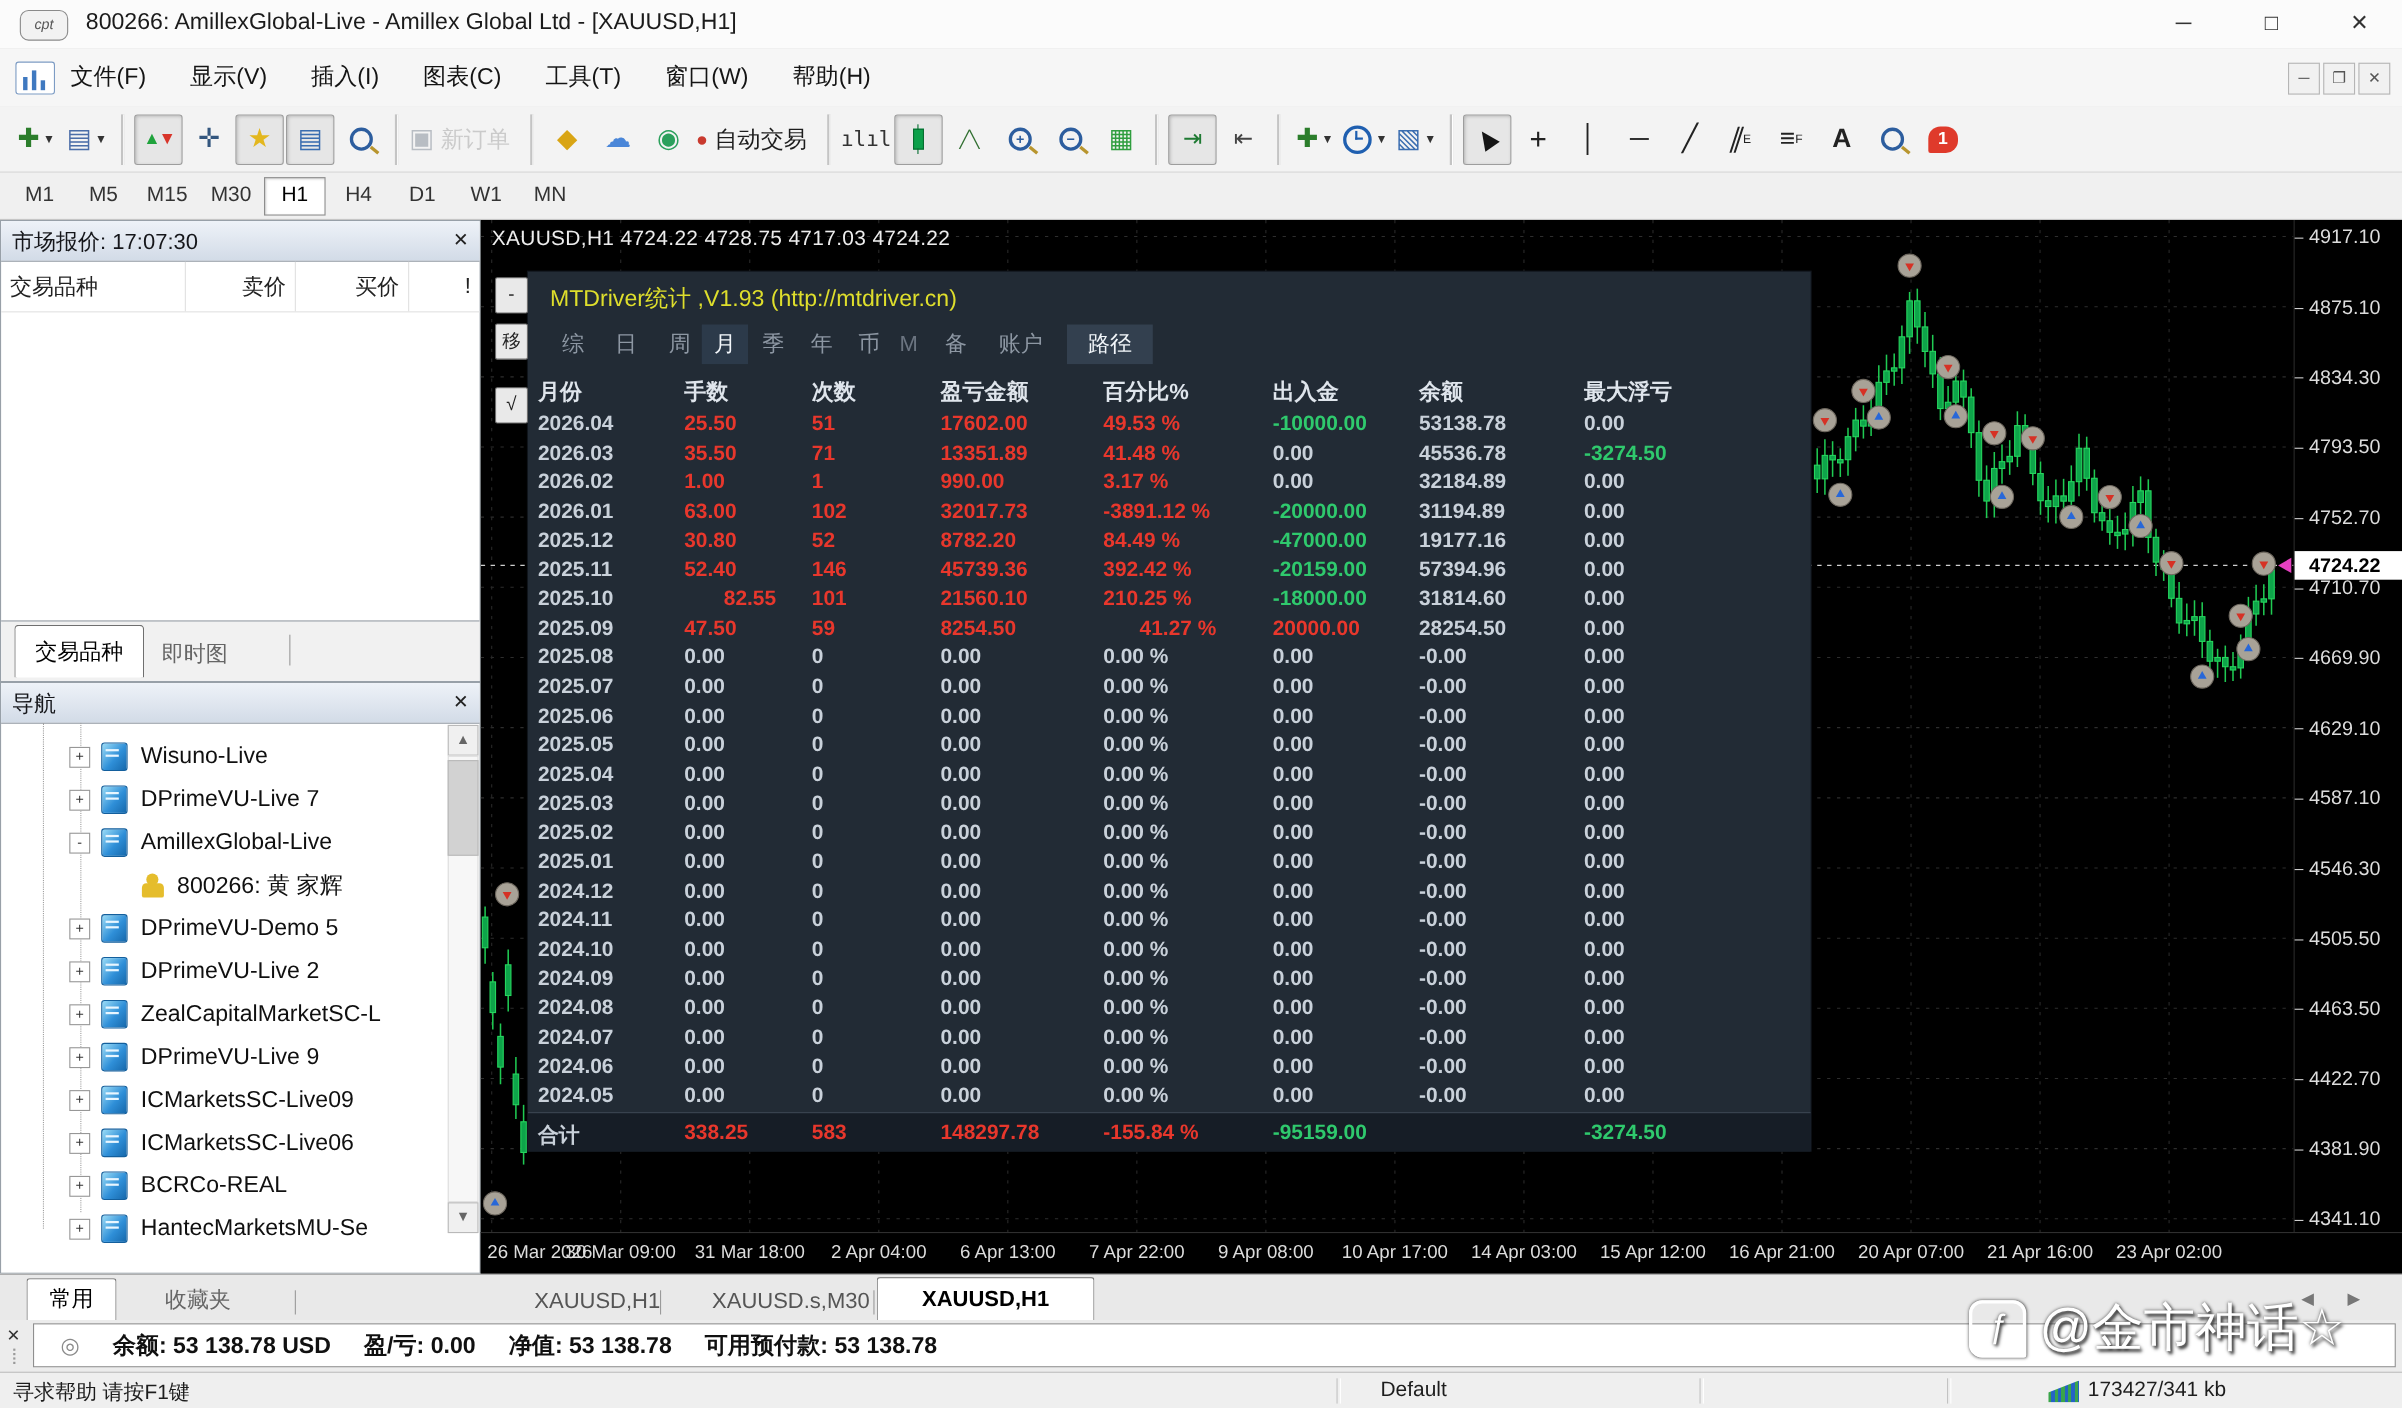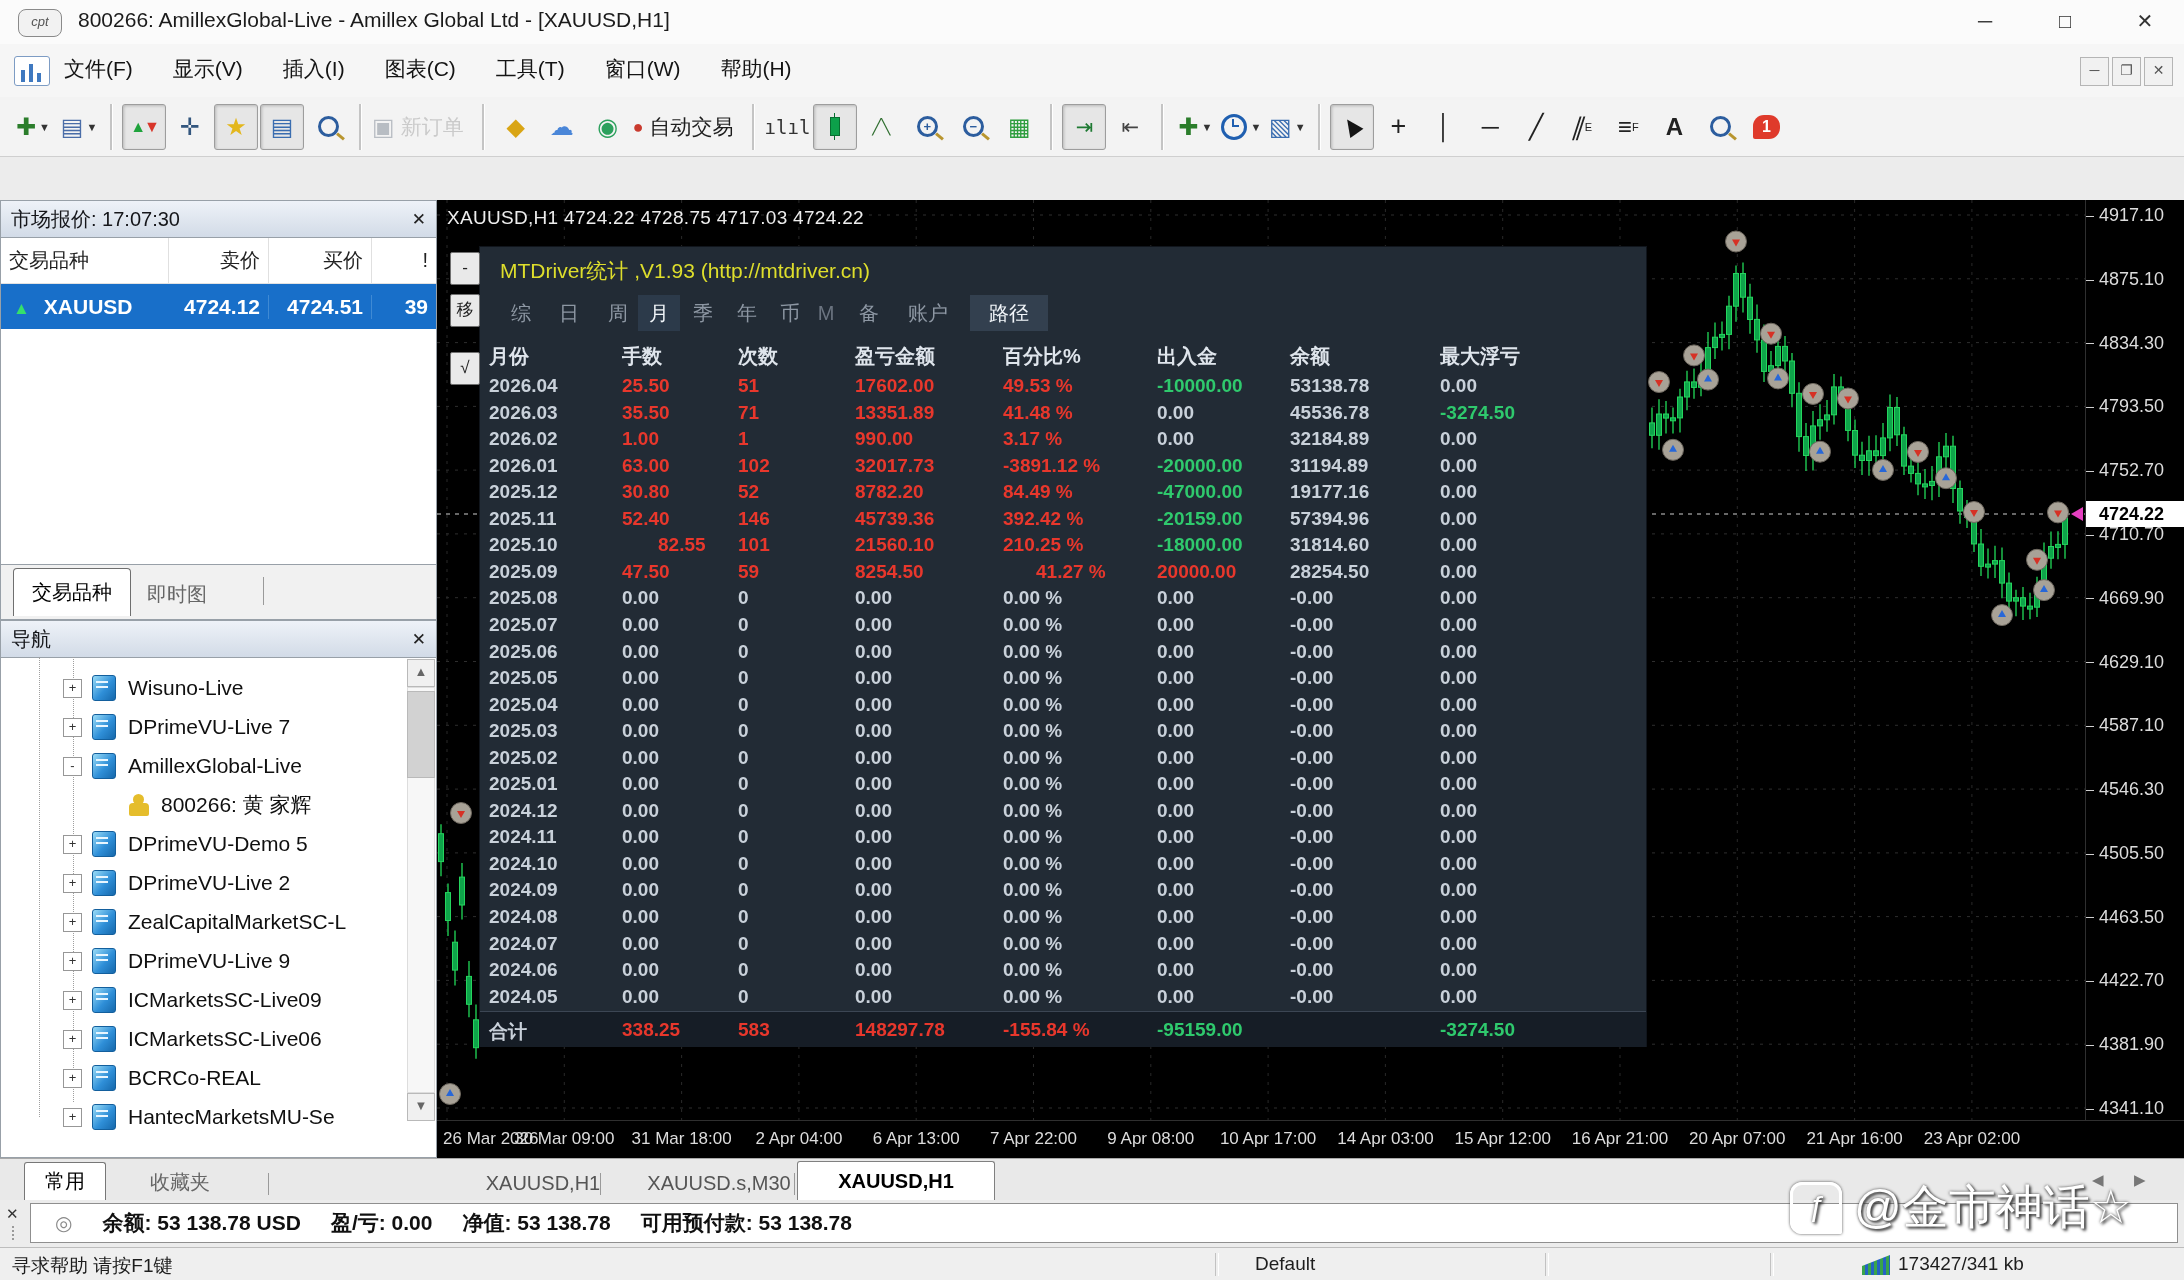--- a/index.html
+++ b/index.html
@@ -269,37 +269,42 @@
         <span class="gi" style="color:#222;font-weight:bold">A</span>
       </div>
       <div class="tbtn">
         <span class="mag"></span>
       </div>
       <div class="tbtn">
         <span class="badge">1</span>
       </div>
     </div>
 
+  <div id="tfbar" class="abs">
+      <div class="tf">M1</div>
+      <div class="tf">M5</div>
+      <div class="tf">M15</div>
+      <div class="tf">M30</div>
+      <div class="tf active">H1</div>
+      <div class="tf">H4</div>
+      <div class="tf">D1</div>
+      <div class="tf">W1</div>
+      <div class="tf">MN</div>
+    </div>
 
   <div id="mw-panel" class="abs panel" style="left:0;top:200px;width:437px;height:420px">
     <div class="panel-head">
       <span>市场报价: 17:07:30</span>
       <span class="phx">✕</span>
     </div>
     <div id="mw-grid-head">
       <span>交易品种</span>
       <span class="mw-r">卖价</span>
       <span class="mw-r">买价</span>
       <span class="mw-r">!</span>
-    </div>
-    <div id="mw-row">
-      <span><i class="up-arrow">▲</i><span>XAUUSD</span></span>
-      <span style="text-align:right">4724.12</span>
-      <span style="text-align:right;border-left:1px solid #3f8ad4">4724.51</span>
-      <span style="text-align:right;border-left:1px solid #3f8ad4">39</span>
     </div>
     <div class="btabs">
       <div class="btab active" style="left:12px">交易品种</div>
       <div class="btab" style="left:128px">即时图</div>
       <div class="btab-sep" style="left:262px"></div>
     </div>
   </div>
 
   <div id="nav-panel" class="abs panel" style="left:0;top:620px;width:437px;height:538px">
     <div class="panel-head">

